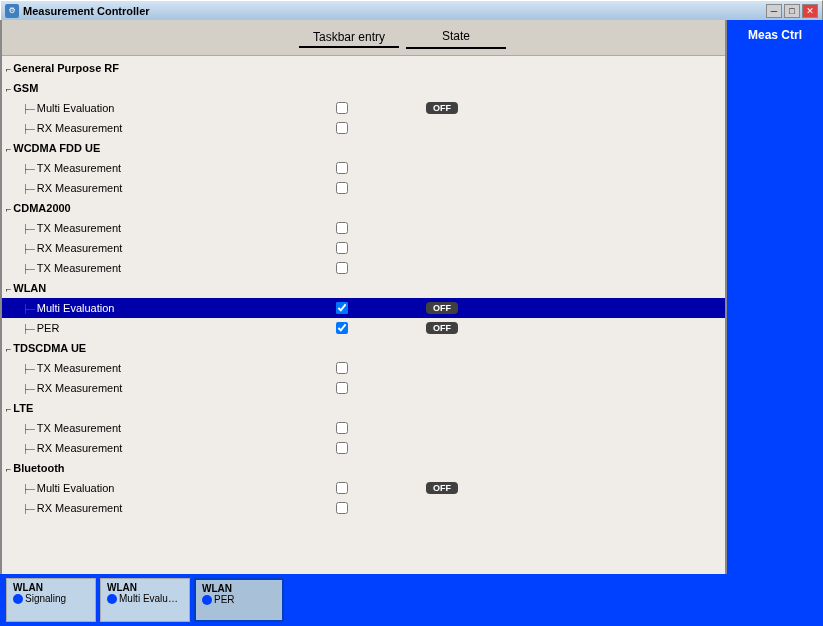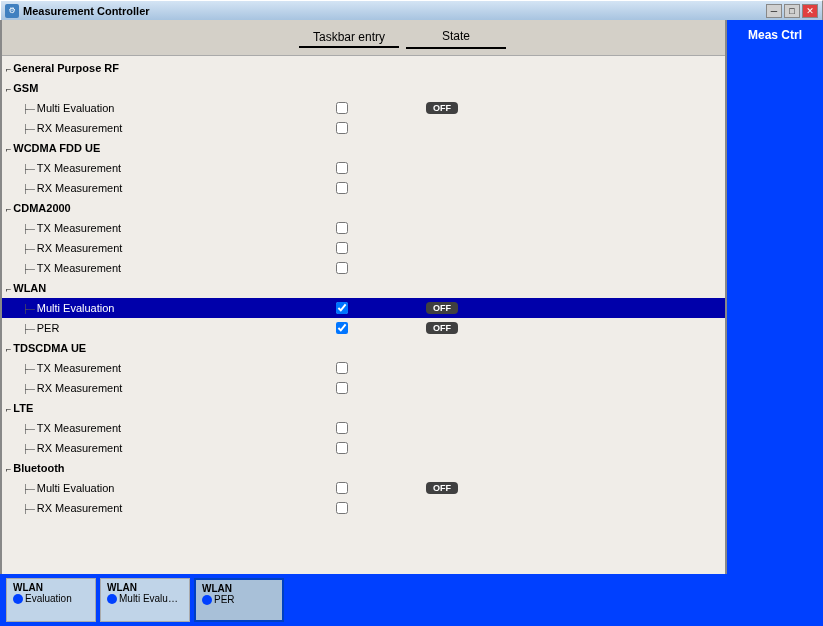--- a/index.html
+++ b/index.html
@@ -426,21 +426,21 @@
         </div>
 
       <div class="bottom-spacer"></div>
 
       <div class="taskbar" id="taskbar-container">
 
       <div class="taskbar-item">
             <div class="t-line1">WLAN</div>
             <div class="t-line2">
               <span class="t-icon"></span>
-              <span>Evaluation</span>
+              <span>Signaling</span>
             </div>
           </div>
           <div class="taskbar-item">
             <div class="t-line1">WLAN</div>
             <div class="t-line2">
               <span class="t-icon"></span>
               <span>Multi Evalu…</span>
             </div>
           </div>
           <div class="taskbar-item active">

